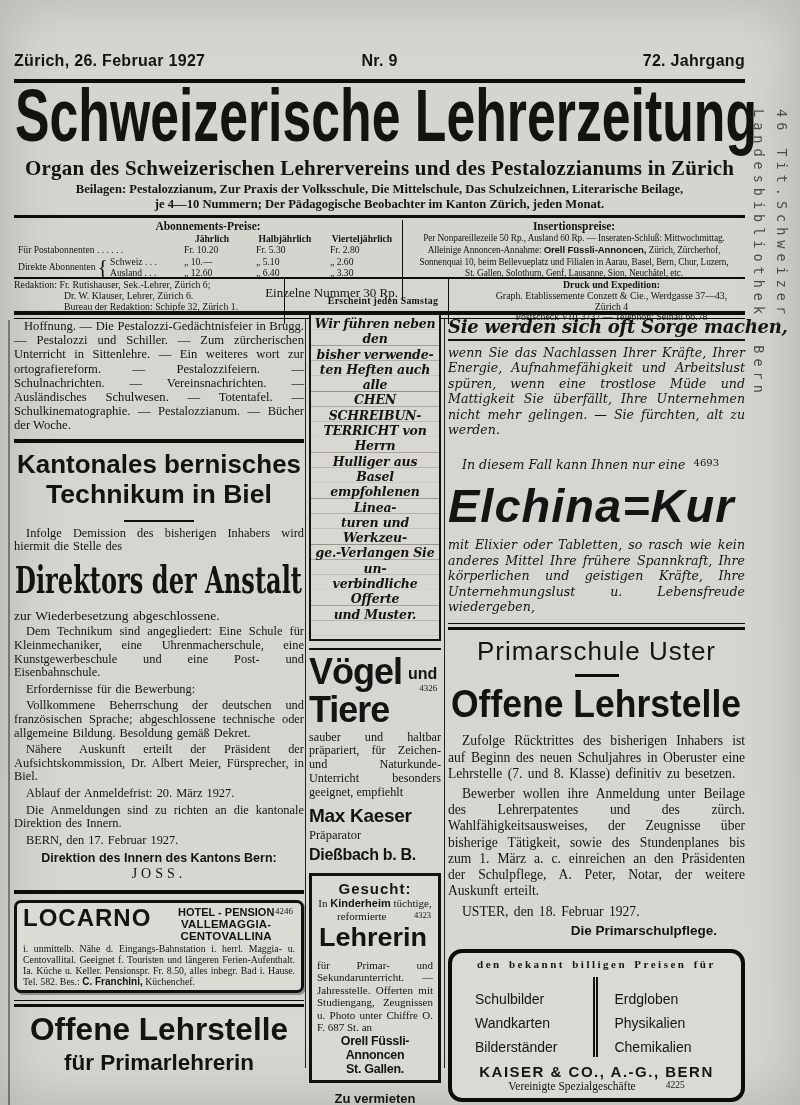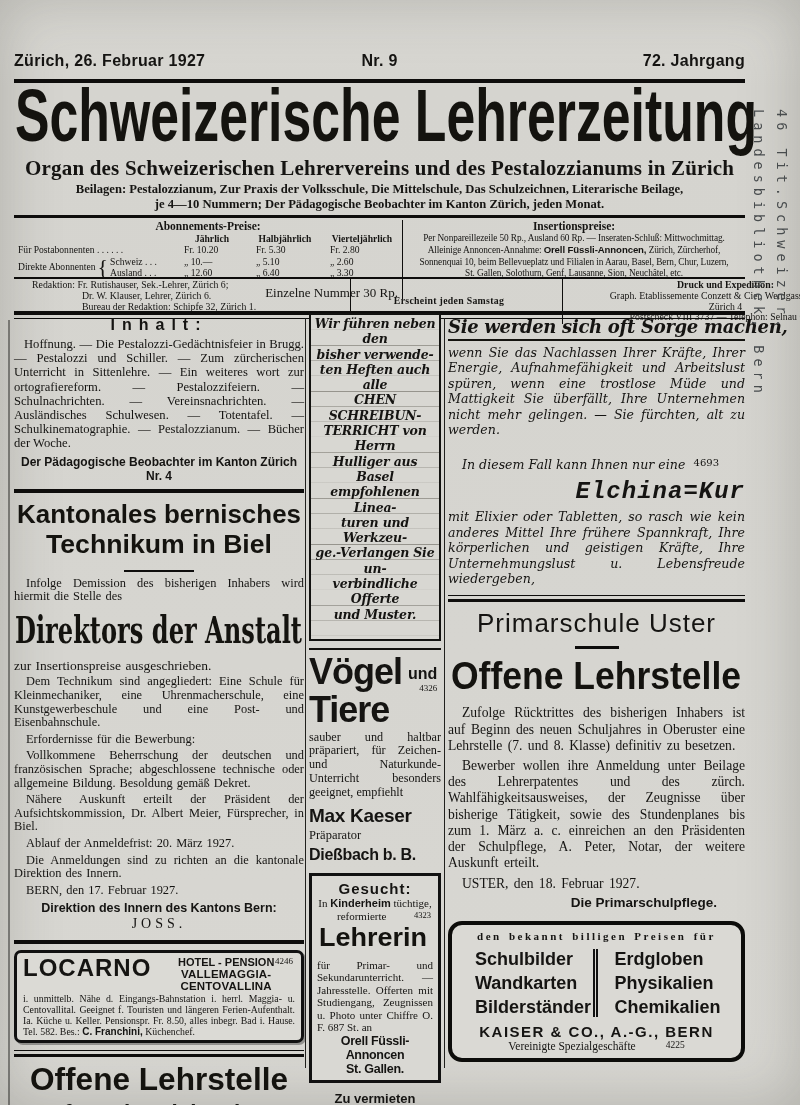--- a/index.html
+++ b/index.html
@@ -29,21 +29,21 @@
   .row1 .cell{padding:1px 4px;font-size:9.6px;line-height:11.5px;}
   .row1 .cell+.cell{border-left:1.5px solid #0e0d0c;}
   .ib-title{text-align:center;font-weight:bold;font-size:11.5px;}
   .abo-grid{display:grid;grid-template-columns:158px 72px 74px 80px;font-size:9.6px;}
   .abo-grid .h{font-weight:bold;text-align:center;}
   .abo-grid .v{text-align:left;padding-left:8px;}
   .direkte{display:flex;align-items:center;}
   .brace{font-size:22px;font-weight:400;line-height:18px;margin:0 2px;}
   .abo-foot{text-align:right;font-size:13px;margin-top:8px;}
   .ins-line{text-align:center;white-space:nowrap;font-size:9.3px;letter-spacing:-.1px;}
-  .row2{left:28px;top:279px;width:731px;height:31px;display:grid;grid-template-columns:274px 164px 293px;gap:48px;}
+  .row2{left:10px;top:279px;width:731px;height:31px;display:grid;grid-template-columns:274px 164px 293px;}
   .row2 .cell{padding:1px 4px;font-size:9.8px;line-height:10.8px;}
   .row2 .cell+.cell{border-left:1.5px solid #0e0d0c;padding-left:37px;}
   .ersch{display:flex;align-items:center;justify-content:center;font-weight:bold;font-size:14px;letter-spacing:.3px;}
 
   
   .colrule{width:1.2px;background:#20201d;top:318px;height:750px;}
 
   
   .p{font-size:12.4px;line-height:13.6px;text-align:justify;margin:3px 0 0 0;text-indent:12px;word-spacing:1px;}
   .noind{text-indent:0;}
@@ -92,30 +92,30 @@
   .zm-head{font-family:"Liberation Sans",sans-serif;font-weight:bold;font-size:13px;}
 
   
   .col-right{left:448px;top:316px;width:297px;}
   .el-head{font-family:"DejaVu Serif",serif;font-weight:bold;font-style:italic;font-size:18px;letter-spacing:-.3px;
     border-bottom:2px solid #14130f;padding-bottom:2px;white-space:nowrap;}
   .el-p{font-family:"DejaVu Serif",serif;font-style:italic;font-size:12.6px;line-height:15.4px;text-align:justify;margin-top:4px;}
   .el-row{display:flex;justify-content:space-between;font-family:"DejaVu Serif",serif;font-style:italic;font-size:12.6px;margin-top:20px;}
   .el-row .in{text-indent:14px;}
   .el-row .n{font-size:10px;margin-right:26px;font-style:normal;}
-  .el-brand{font-family:Liberation Mono, monospace;font-style:italic;font-weight:bold;font-size:24px;text-align:right;margin:6px 0 2px 0;letter-spacing:1px;}
+  .el-brand{font-family:Liberation Sans, sans-serif;font-style:italic;font-weight:bold;font-size:47px;text-align:left;margin:6px 0 2px 0;letter-spacing:1px;}
   .el-price{font-family:"DejaVu Serif",serif;font-style:italic;font-size:12.8px;margin-top:5px;}
   .us-school{font-family:"Liberation Sans",sans-serif;font-weight:400;font-size:26px;text-align:center;letter-spacing:1px;margin-top:6px;}
   .us-dash{width:44px;height:3px;background:#0e0d0c;margin:7px auto 6px auto;}
   .us-p{font-size:13.6px;line-height:16.2px;text-align:justify;text-indent:14px;margin-top:4px;word-spacing:2px;}
   .us-sig{font-family:"Liberation Sans",sans-serif;font-weight:bold;font-size:13.5px;text-align:right;margin:3px 28px 0 0;}
   .kaiser{border:4px solid #0c0c0a;border-radius:14px;padding:5px 9px 6px 9px;margin-top:11px;background:#dad9d4;}
   .ka-intro{font-size:11px;letter-spacing:2.5px;text-align:center;line-height:13.5px;font-weight:bold;word-spacing:2px;}
   .ka-cols{display:flex;justify-content:center;gap:0;margin-top:4px;}
-  .ka-list{font-family:"Liberation Sans",sans-serif;font-weight:bold;font-size:18px;line-height:24px;width:46%;}
+  .ka-list{font-family:"Liberation Sans",sans-serif;font-weight:normal;font-size:14px;line-height:24px;width:46%;margin-top:12px;}
   .ka-list.l{text-align:left;padding-left:14px;}
   .ka-list.r{text-align:left;padding-left:16px;}
   .ka-div{border-left:2px solid #111;border-right:2px solid #111;width:2px;margin:2px 0;}
   .ka-co{font-family:"Liberation Sans",sans-serif;font-weight:bold;font-size:15px;letter-spacing:1.5px;text-align:center;margin-top:4px;white-space:nowrap;}
   .ka-sub{display:flex;justify-content:center;gap:30px;font-size:11.5px;}
   .ka-sub .n{font-size:9.5px;}
 
   
   .stamp{left:620px;top:236px;width:300px;transform:rotate(90deg);
     font-family:"DejaVu Sans Mono",monospace;font-size:13.5px;letter-spacing:5px;line-height:23px;
@@ -205,35 +205,33 @@
       <div>Graph. Etablissemente Conzett &amp; Cie., Werdgasse 37—43, Zürich 4</div>
       <div>Postscheck VIII 3737  —  Telephon: Selnau 66.78</div>
     </div>
   </div>
   <div class="abs dbl" style="left:14px;top:311px;width:731px;"></div>
 
   <div class="abs colrule" style="left:305px;"></div>
   <div class="abs colrule" style="left:444px;"></div>
 
   <div class="abs col-left">
-    <div class="inh-title">Inhalt:</div>
     <div class="inh-body">Hoffnung. — Die Pestalozzi-Gedächtnisfeier in Brugg. — Pestalozzi und Schiller. — Zum zürcherischen Unterricht in Sittenlehre. — Ein weiteres wort zur ortografiereform. — Pestalozzifeiern. — Schulnachrichten. — Vereinsnachrichten. — Ausländisches Schulwesen. — Totentafel. — Schulkinematographie. — Pestalozzianum. — Bücher der Woche.</div>
-    <div class="inh-foot">Der Pädagogische Beobachter im Kanton Zürich Nr. 4</div>
     <div class="lrule"></div>
 
     <svg width="290" height="62">
       <text x="145" y="24" text-anchor="middle" font-family="Liberation Sans, sans-serif" font-weight="bold" font-size="25" textLength="284" lengthAdjust="spacingAndGlyphs">Kantonales bernisches</text>
       <text x="145" y="54" text-anchor="middle" font-family="Liberation Sans, sans-serif" font-weight="bold" font-size="25" textLength="226" lengthAdjust="spacingAndGlyphs">Technikum in Biel</text>
     </svg>
     <div class="minirule"></div>
     <div class="p">Infolge Demission des bisherigen Inhabers wird hiermit die Stelle des</div>
     <svg width="290" height="44" style="margin-top:4px;">
       <text x="1" y="35" font-family="DejaVu Serif, serif" font-weight="bold" font-size="38" textLength="287" lengthAdjust="spacingAndGlyphs">Direktors der Anstalt</text>
     </svg>
-    <div class="p noind" style="font-size:13.5px;">zur Insertionspreise ausgeschrieben.</div>
+    <div class="p noind" style="font-size:13.5px;">zur Wiederbesetzung abgeschlossene.</div>
     <div class="p">Dem Technikum sind angegliedert: Eine Schule für Kleinmechaniker, eine Uhrenmacherschule, eine Kunstgewerbeschule und eine Post- und Eisenbahnschule.</div>
     <div class="p">Erfordernisse für die Bewerbung:</div>
     <div class="p">Vollkommene Beherrschung der deutschen und französischen Sprache; abgeschlossene technische oder allgemeine Bildung. Besoldung gemäß Dekret.</div>
     <div class="p">Nähere Auskunft erteilt der Präsident der Aufsichtskommission, Dr. Albert Meier, Fürsprecher, in Biel.</div>
     <div class="p">Ablauf der Anmeldefrist: 20. März 1927.</div>
     <div class="p">Die Anmeldungen sind zu richten an die kantonale Direktion des Innern.</div>
     <div class="p">BERN, den 17. Februar 1927.</div>
     <div class="sigline">Direktion des Innern des Kantons Bern:</div>
     <div class="joss">JOSS.</div>
     <div class="lrule" style="margin-top:8px;"></div>

